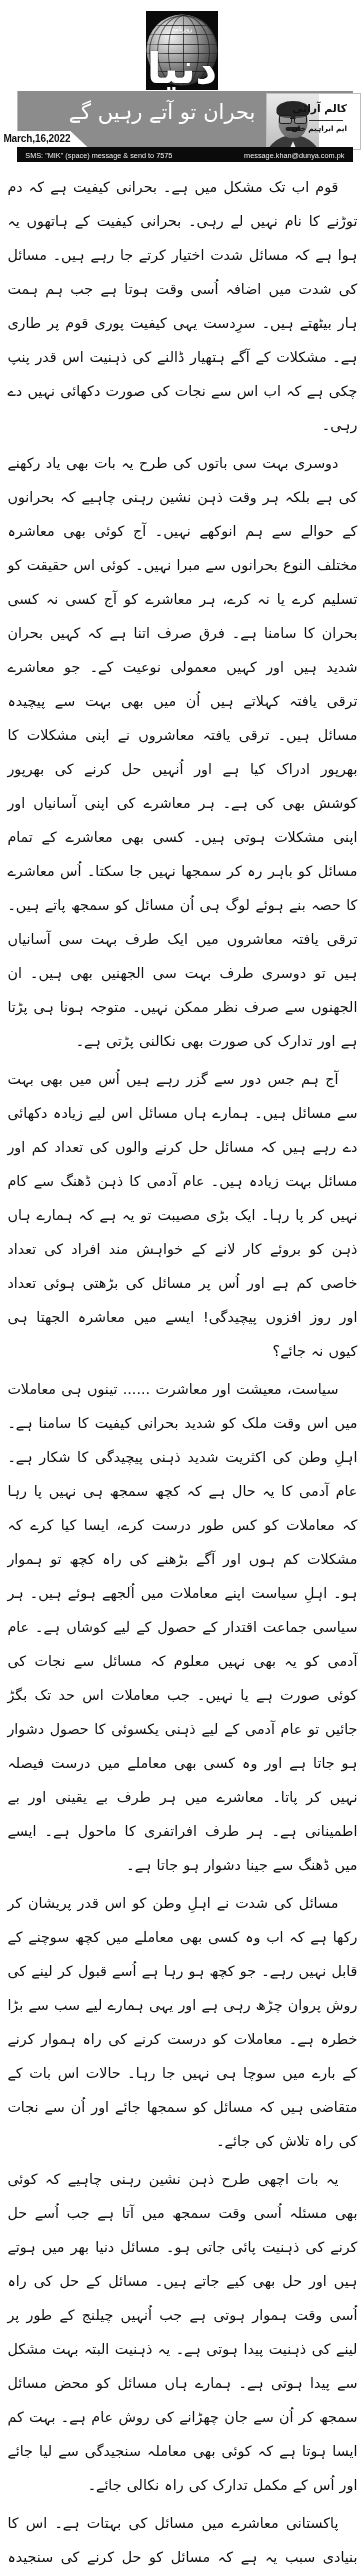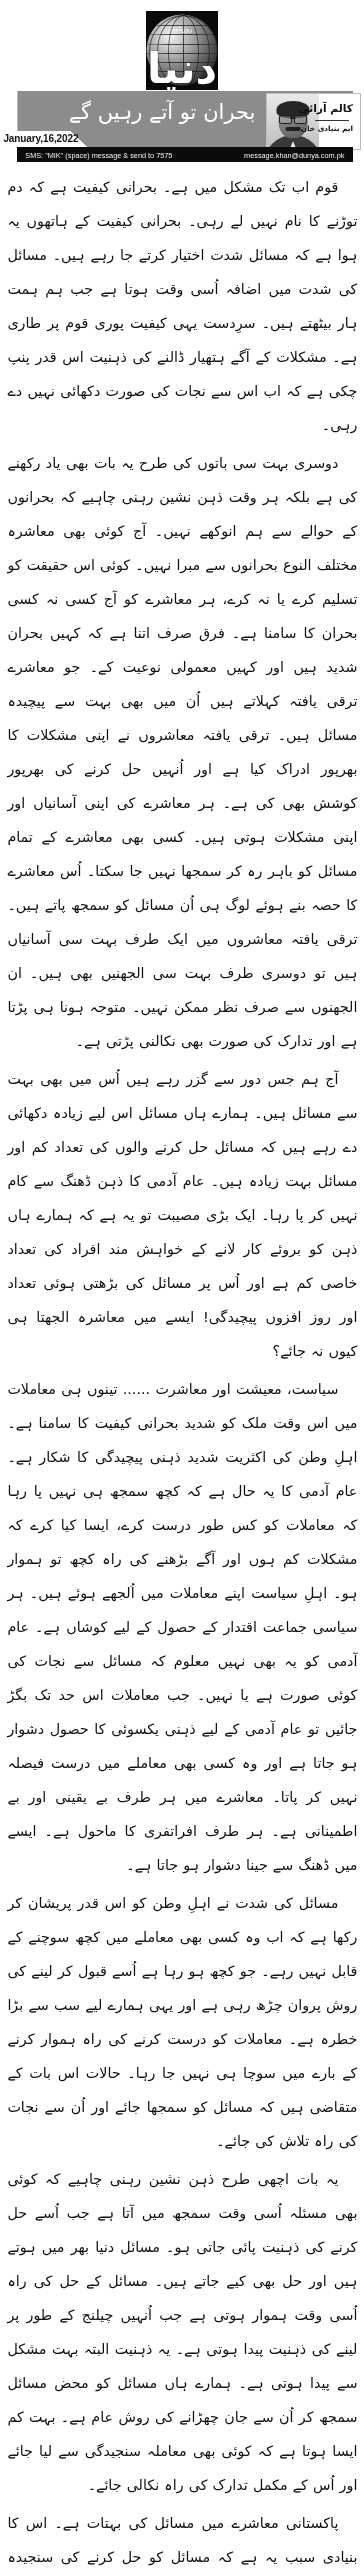--- a/index.html
+++ b/index.html
@@ -144,21 +144,21 @@
     left: 266px;
     top: 93px;
     width: 93px;
     height: 55px;
     background: #ffffff;
     border: 0.6px solid #bdbdbd;
     overflow: hidden;
   }
   .byline-text {
     position: absolute;
-    right: 7px;
+    right: 13px;
     top: 9px;
     width: 42px;
     text-align: left;
   }
   .byline-kicker {
     color: #111111;
     font-size: 10.7px;
     font-family: "DejaVu Sans", sans-serif;
     font-weight: 700;
     line-height: 1.2;
@@ -337,40 +337,40 @@
     </div>
     <div class="logo-sub">روزنامہ</div>
     <div class="logo-word">دنیا</div>
   </div>
 </div>
 
 <div class="titlebar-wrap">
   <div class="titlebar">
     <div class="headline">بحران تو آتے رہیں گے</div>
   </div>
-  <div class="date-label">January,16,2022</div>
+  <div class="date-label">March,16,2022</div>
 </div>
 
 <div class="byline-box">
   <div class="portrait">
     <div class="shoulders"></div>
     <div class="shirt"></div>
     <div class="head"></div>
     <div class="hair"></div>
     <div class="glasses">
       <div class="lens l"></div>
       <div class="bridge"></div>
       <div class="lens r"></div>
     </div>
     <div class="moustache"></div>
   </div>
   <div class="byline-text">
     <div class="byline-kicker">کالم آرائی</div>
     <div class="byline-rule"></div>
-    <div class="byline-name">ایم بنیادی خان</div>
+    <div class="byline-name">ایم ابراہیم خان</div>
   </div>
 </div>
 
 <div class="contactbar">
   <div class="contact-sms">SMS: "MIK" (space) message &amp; send to 7575</div>
   <div class="contact-email">message.khan@dunya.com.pk</div>
 </div>
 
 <div class="article" id="article-body">
     <p>قوم اب تک مشکل میں ہے۔ بحرانی کیفیت ہے کہ دم توڑنے کا نام نہیں لے رہی۔ بحرانی کیفیت کے ہاتھوں یہ ہوا ہے کہ مسائل شدت اختیار کرتے جا رہے ہیں۔ مسائل کی شدت میں اضافہ اُسی وقت ہوتا ہے جب ہم ہمت ہار بیٹھتے ہیں۔ سرِدست یہی کیفیت پوری قوم پر طاری ہے۔ مشکلات کے آگے ہتھیار ڈالنے کی ذہنیت اس قدر پنپ چکی ہے کہ اب اس سے نجات کی صورت دکھائی نہیں دے رہی۔</p>

